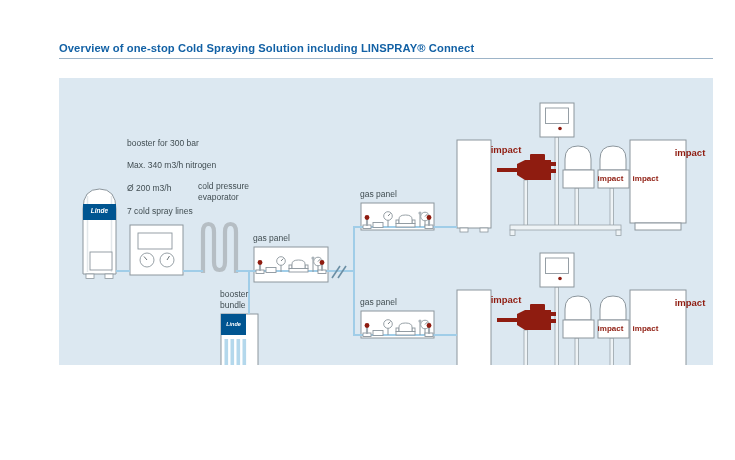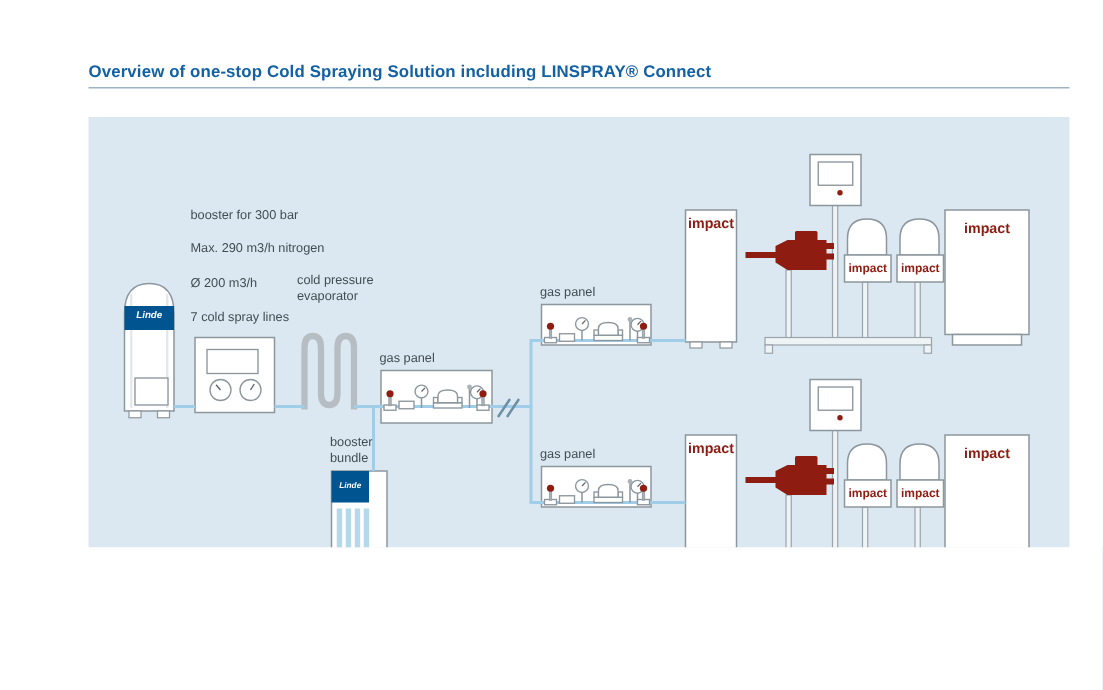--- a/index.html
+++ b/index.html
@@ -5,21 +5,21 @@
   html,body{margin:0;padding:0;background:#fff;}
   .page{position:relative;width:735px;height:365px;background:#ffffff;overflow:hidden;
         font-family:"Liberation Sans",sans-serif;margin-left:23px;}
   .title{position:absolute;left:36px;top:42px;width:654px;font-size:11.2px;font-weight:bold;
          color:#1261a5;letter-spacing:.1px;}
   .title-rule{position:absolute;left:36px;top:58px;width:654px;height:1px;background:#9db4c8;}
   .diagram{position:absolute;left:36px;top:78px;width:654px;height:340px;background:#dce8f1;}
   .diagram svg{position:absolute;left:0;top:0;}
   .lbl{position:absolute;font-size:8.5px;line-height:10.5px;color:#414d52;white-space:pre-line;}
   .specs div{font-size:8.5px;line-height:12.3px;color:#414d52;white-space:nowrap;}
-  .impact{position:absolute;color:#8f1c10;font-weight:bold;text-align:center;line-height:11px;}
+  .impact{position:absolute;color:#8f1c10;font-weight:bold;text-align:center;line-height:11px;padding-left:32px;}
   .fs95{font-size:9.5px;} .fs8{font-size:8px;}
   .linde-logo{position:absolute;color:#ffffff;font-style:italic;font-weight:bold;text-align:center;}
 </style>
 </head>
 <body>
 
 <div class="page">
 
   <div class="title">Overview of one-stop Cold Spraying Solution including LINSPRAY® Connect</div>
   <div class="title-rule"></div>
@@ -132,21 +132,21 @@
         <line x1="279" y1="200" x2="287" y2="188"></line>
       </g>
 
       <use href="#panel-guts" transform="translate(195,194)"></use>
       <use href="#panel-guts" transform="translate(302,149)"></use>
       <use href="#panel-guts" transform="translate(302,257)"></use>
     </svg>
 
     <div class="lbl specs" style="left:68px;top:48px">
       <div>booster for 300 bar</div>
-      <div>Max. 290 m3/h nitrogen</div>
+      <div>Max. 340 m3/h nitrogen</div>
       <div>Ø 200 m3/h</div>
       <div>7 cold spray lines</div>
     </div>
 
     <div class="lbl" style="left:139px;top:103px;width:62px">cold pressure evaporator</div>
     <div class="lbl" style="left:194px;top:155px">gas panel</div>
     <div class="lbl" style="left:301px;top:111px">gas panel</div>
     <div class="lbl" style="left:301px;top:219px">gas panel</div>
     <div class="lbl" style="left:161px;top:211px;width:42px">booster bundle</div>
 

